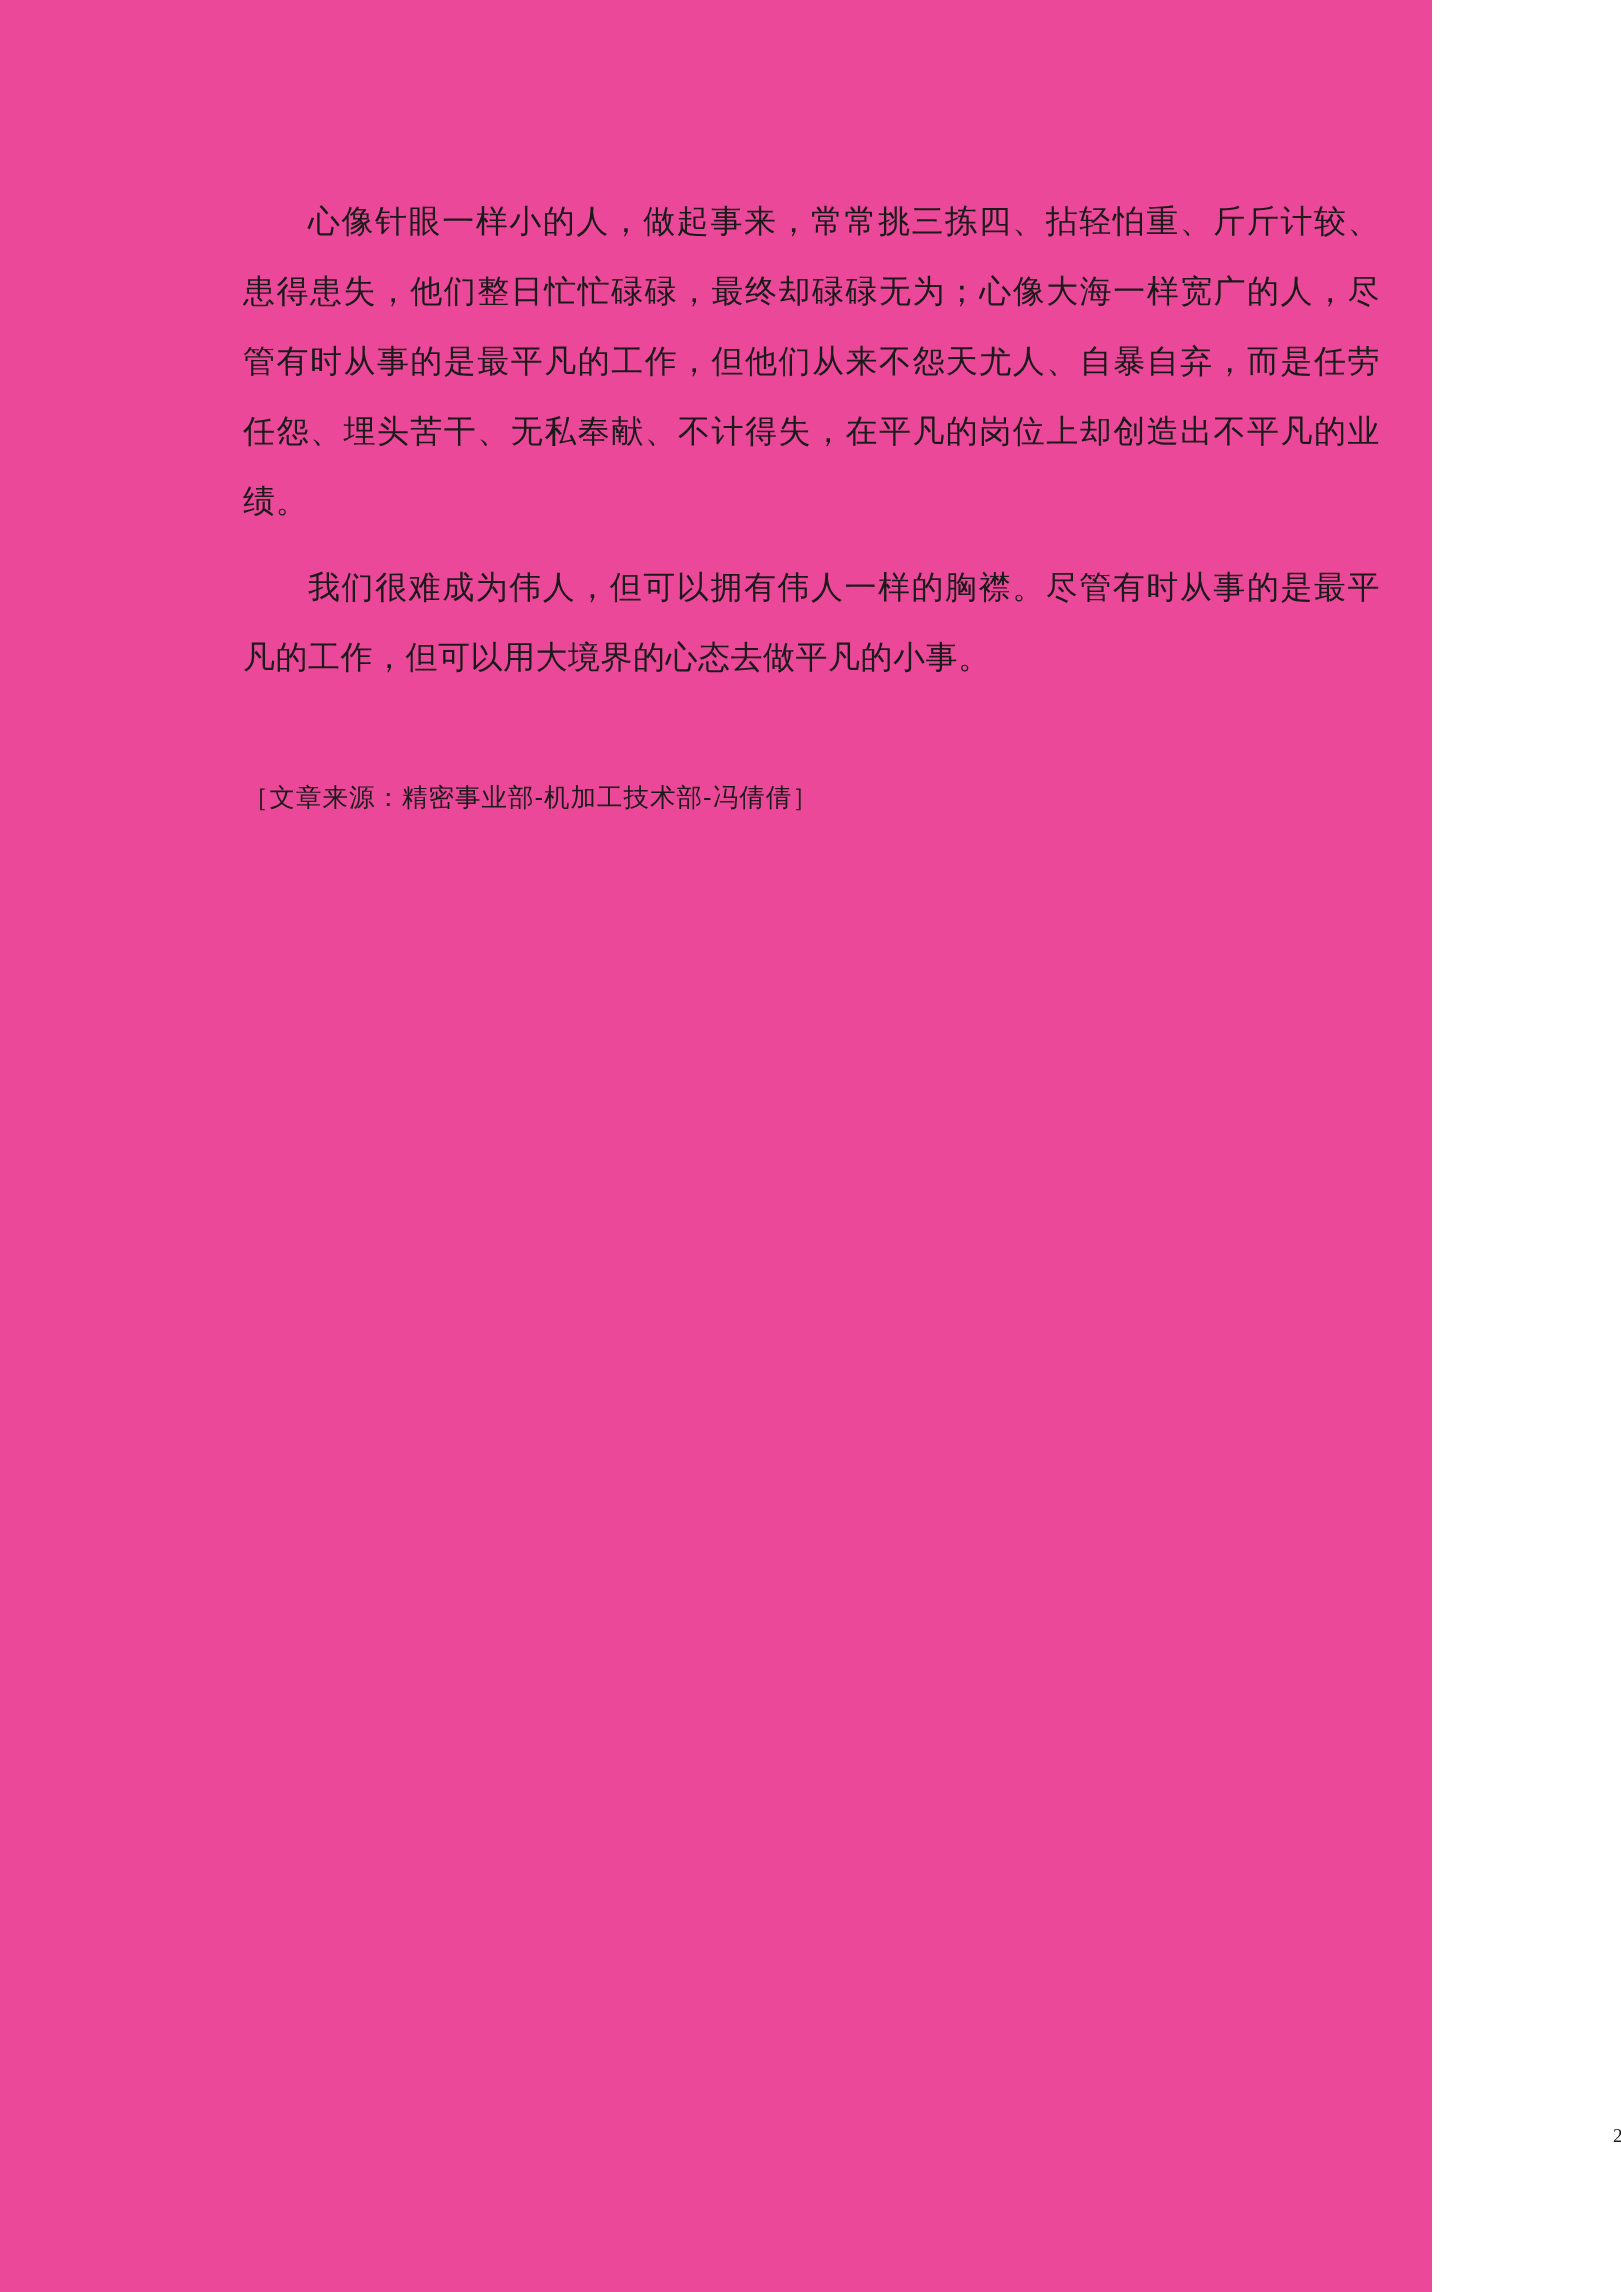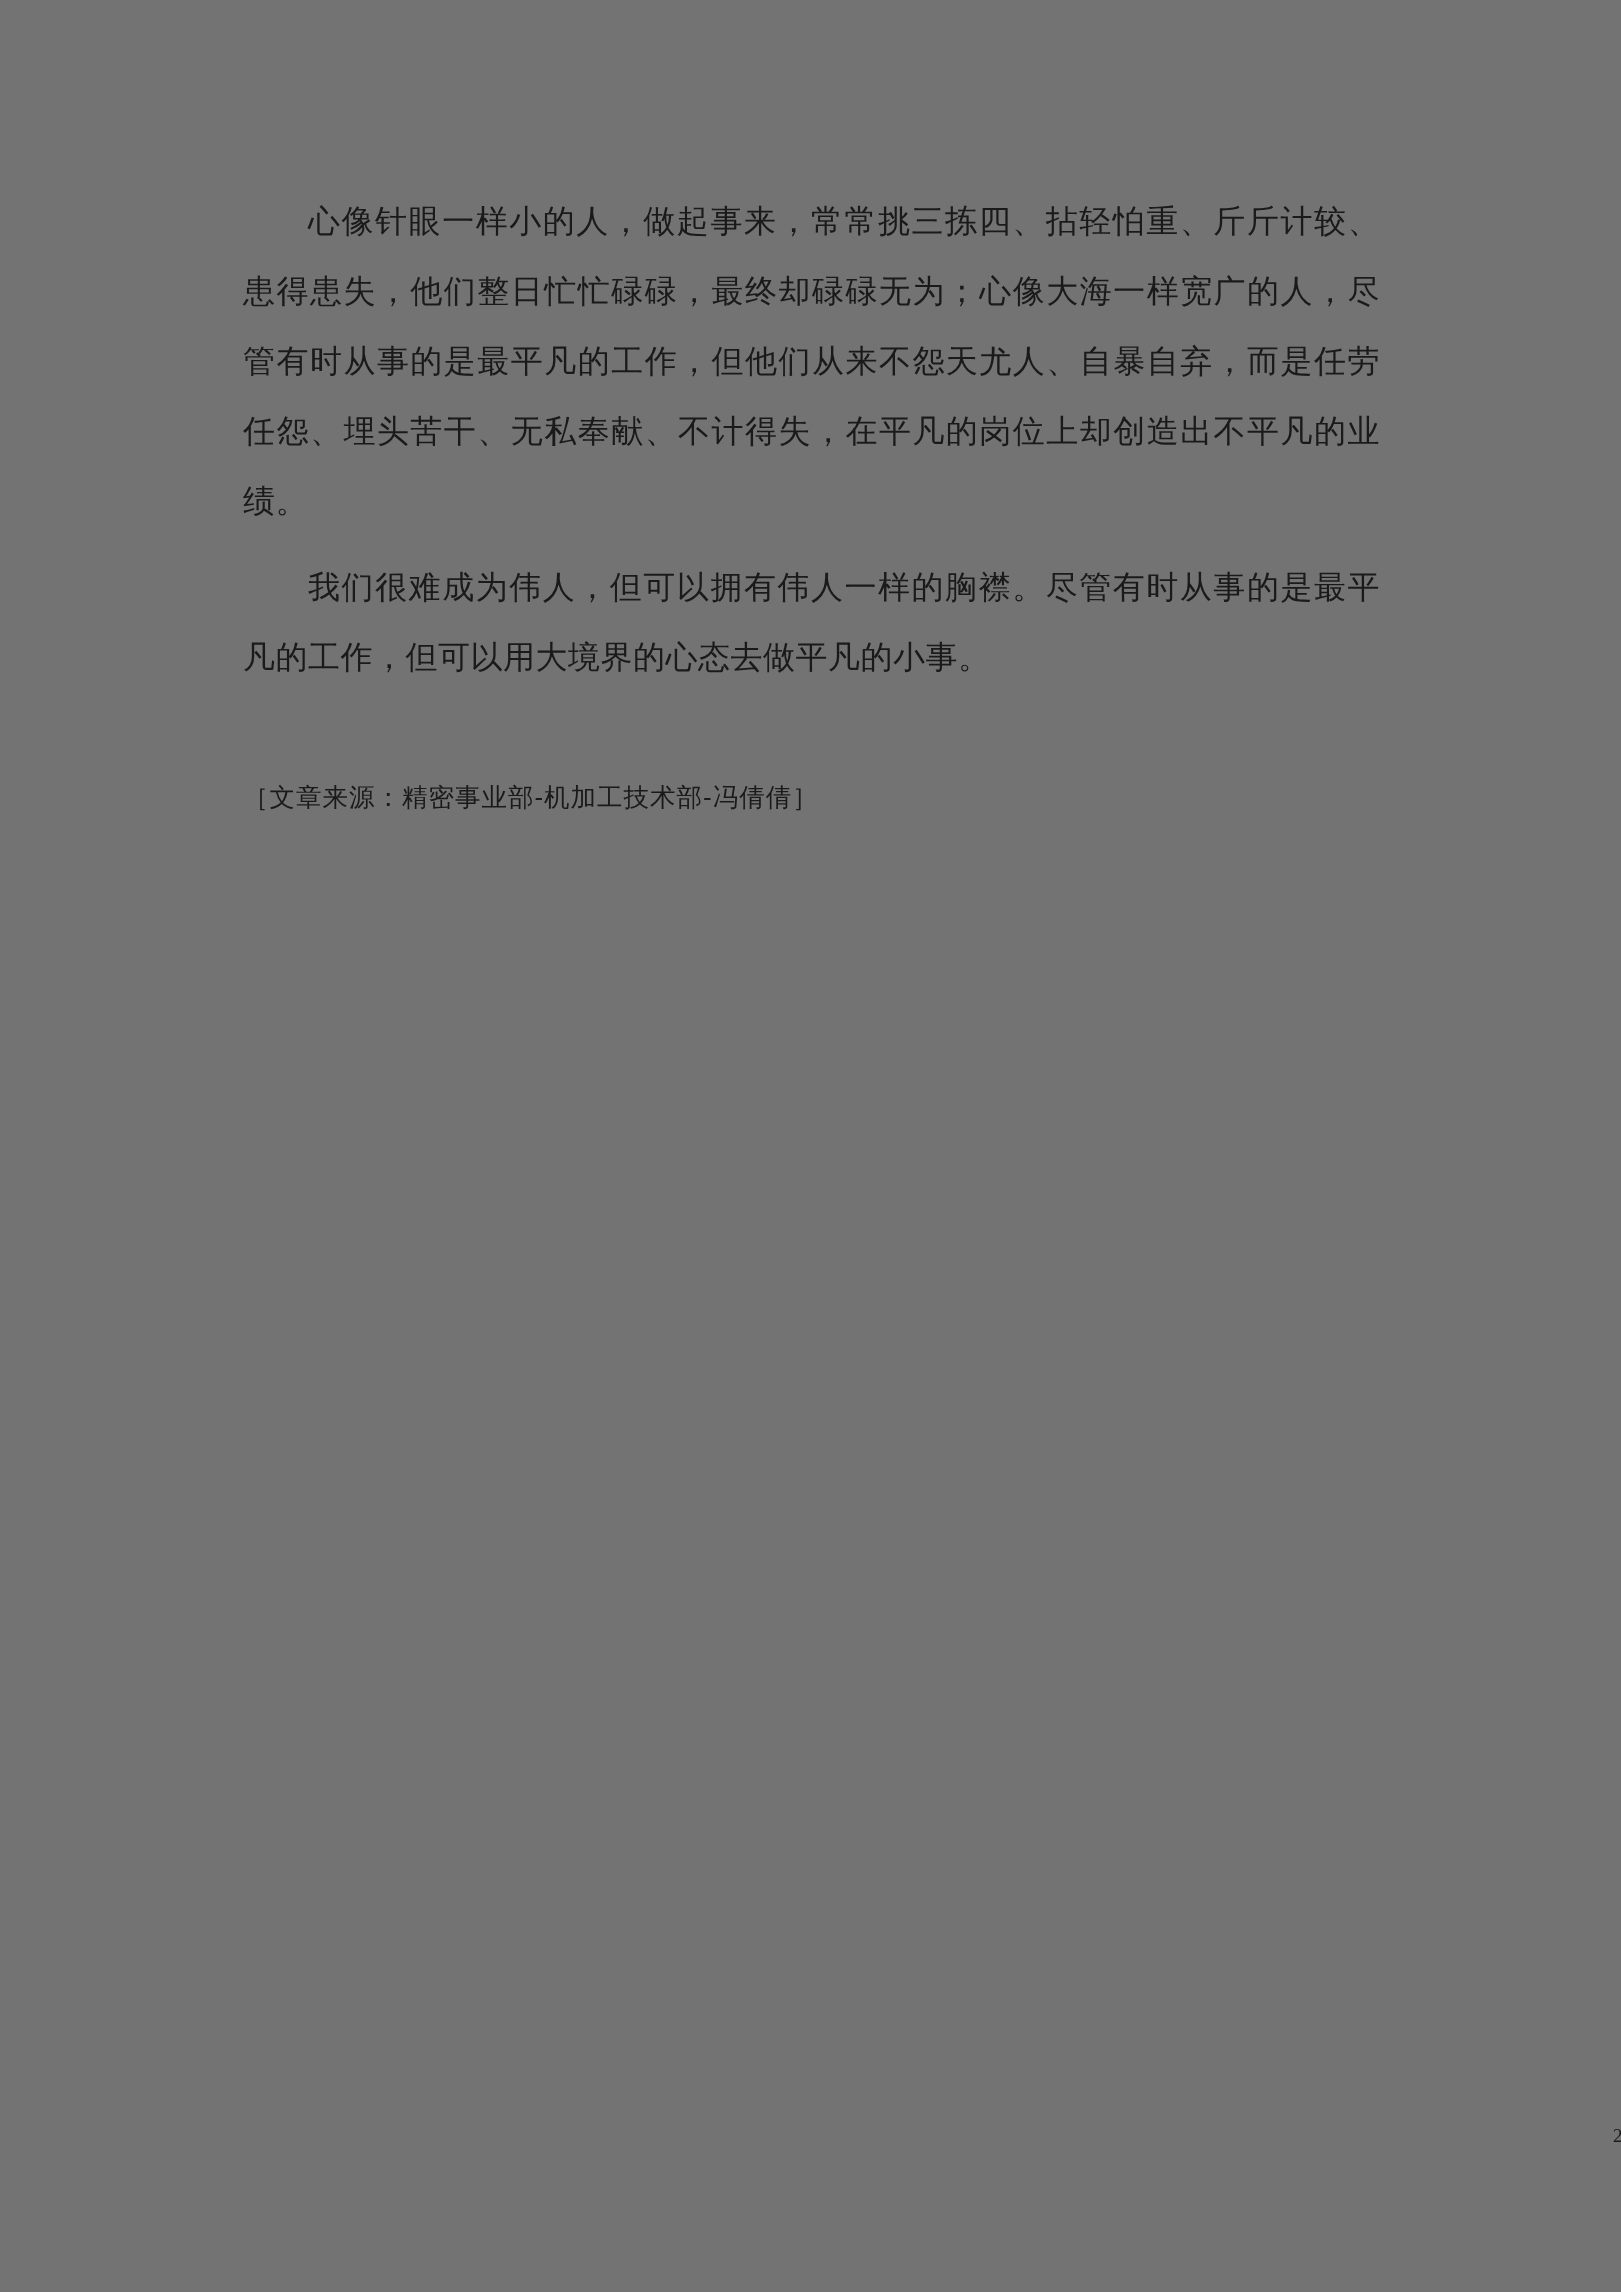--- a/index.html
+++ b/index.html
@@ -12,23 +12,23 @@
     height: 2293px;
     font-family: "DejaVu Serif", "Liberation Serif", serif;
     color: #1a1a1a;
     position: relative;
     overflow: hidden;
   }
   .page {
     position: absolute;
     left: 0;
     top: 0;
-    width: 1621px;
+    width: 1432px;
     height: 2293px;
-    background: #737373;
+    background: #ec4899;
   }
   .content {
     position: absolute;
     left: 243px;
     top: 186px;
     width: 1137px;
   }
   .para {
     font-size: 32px;
     line-height: 70px;

